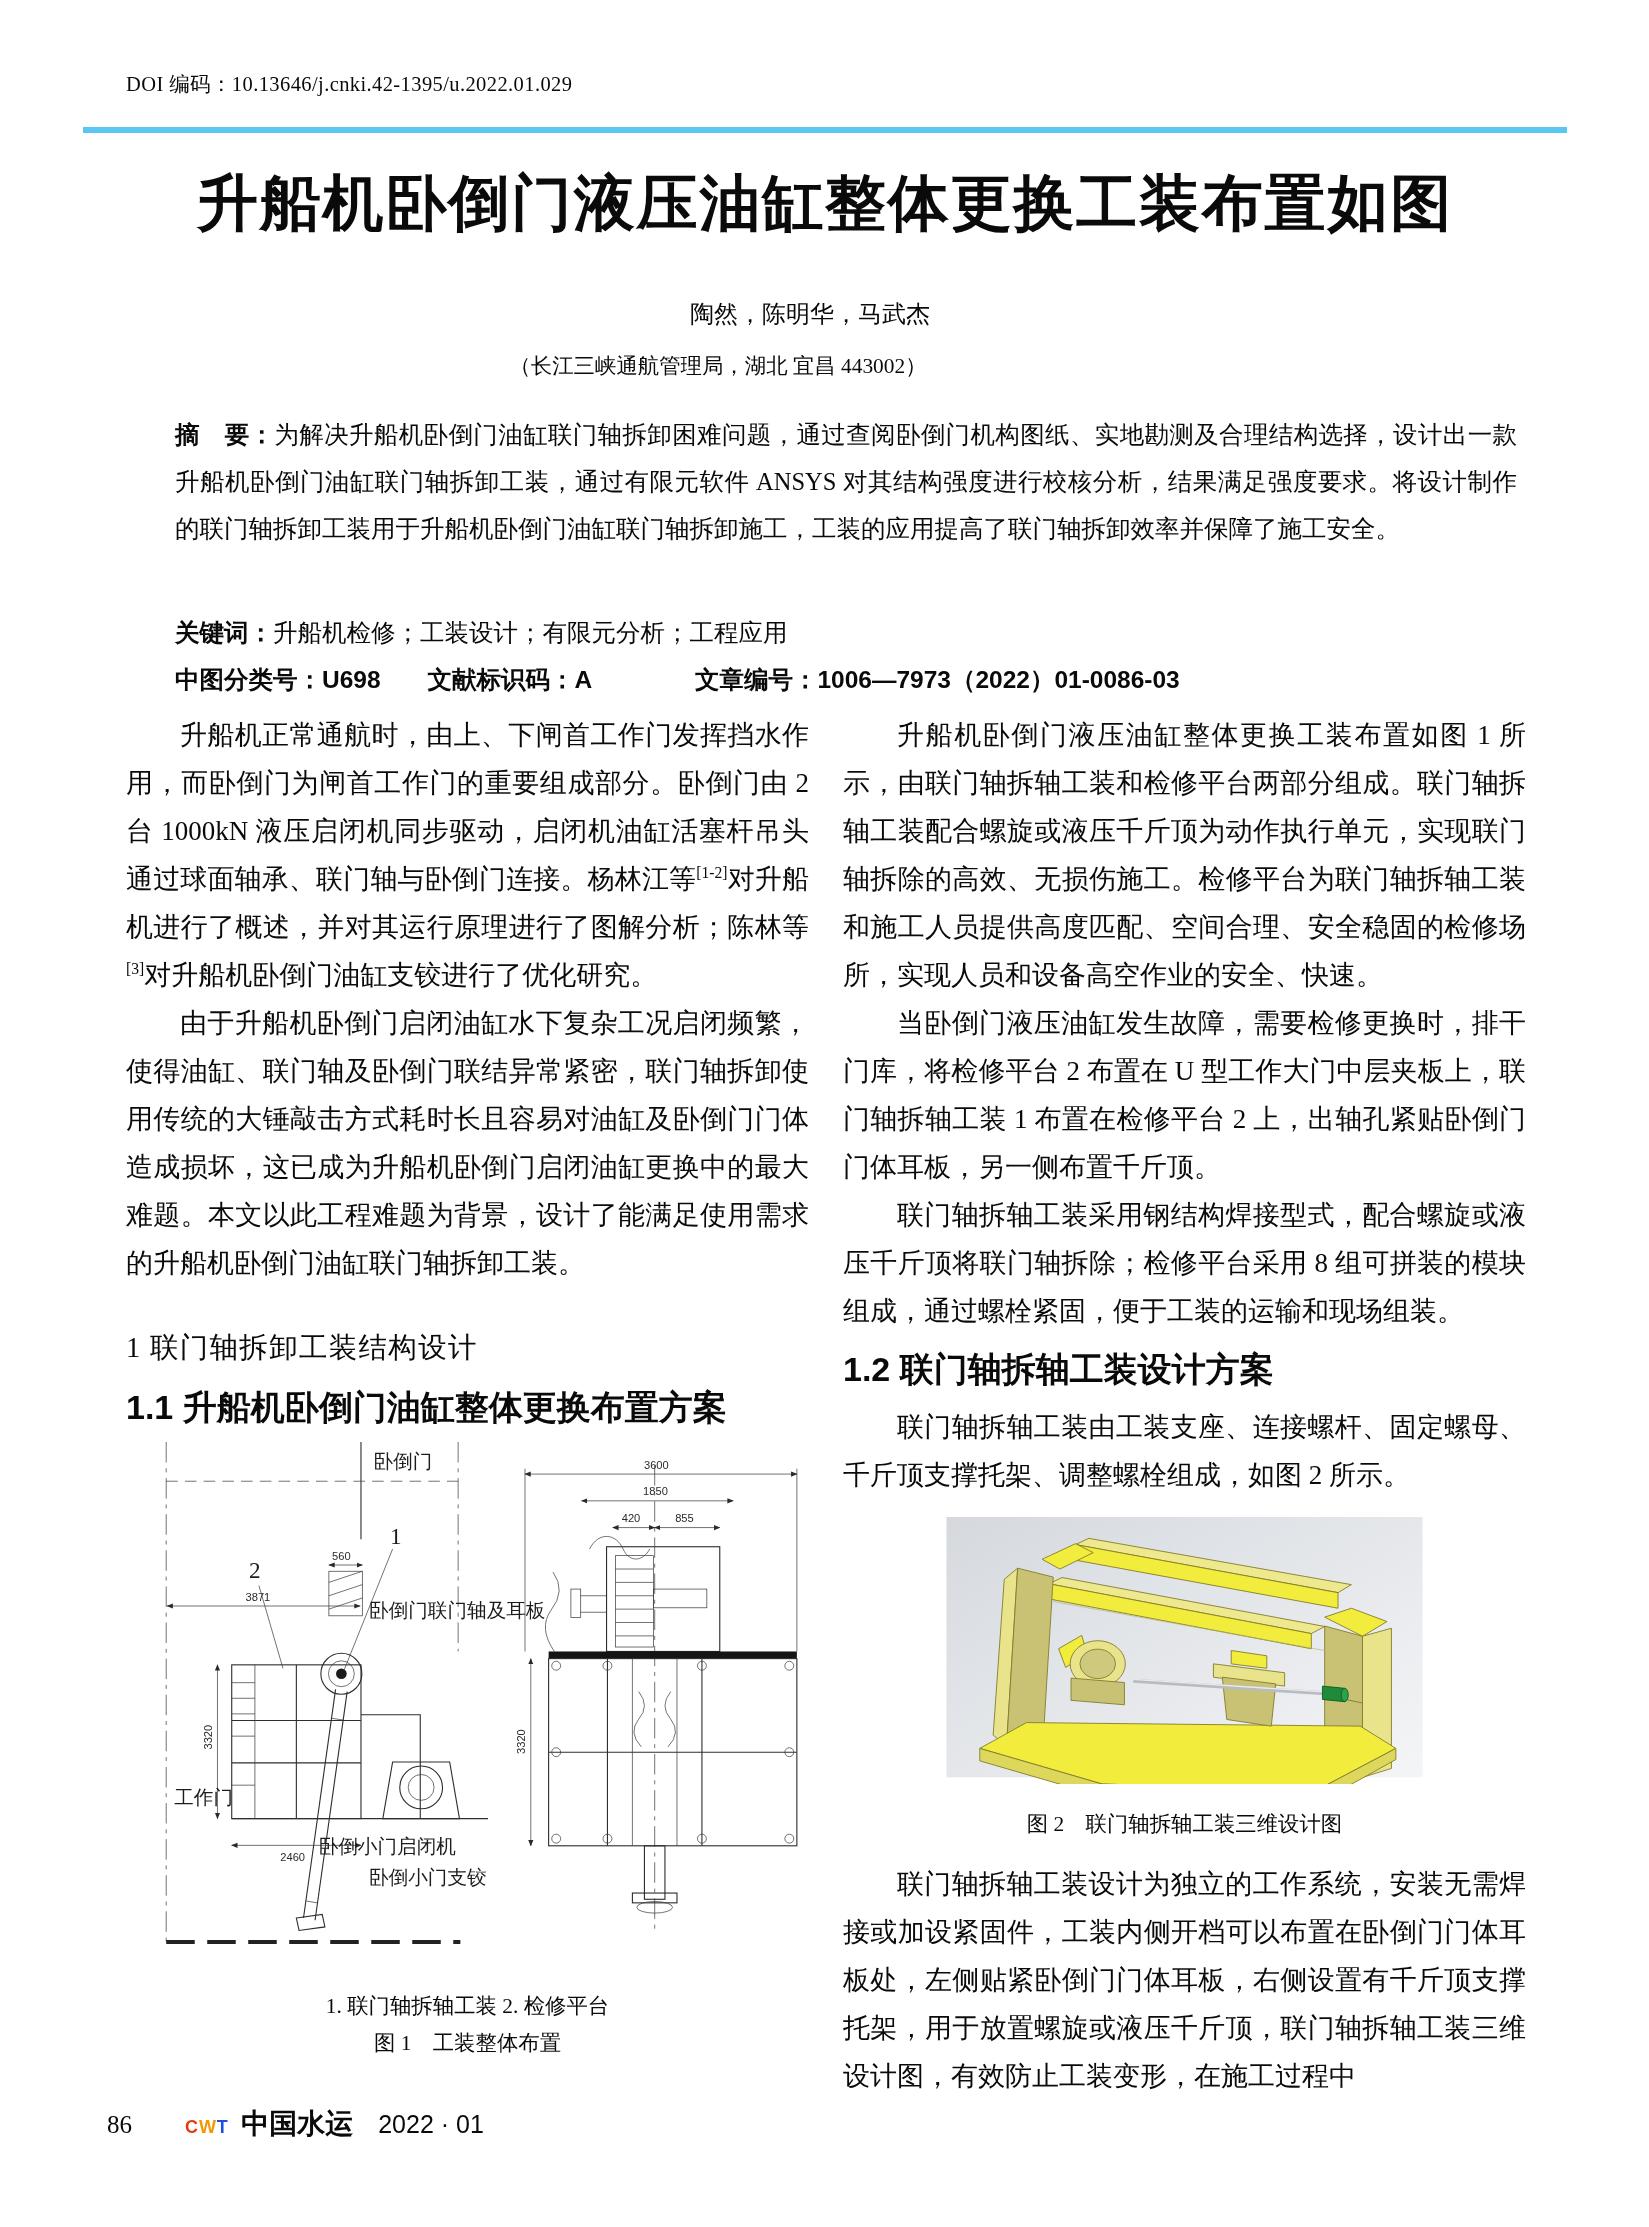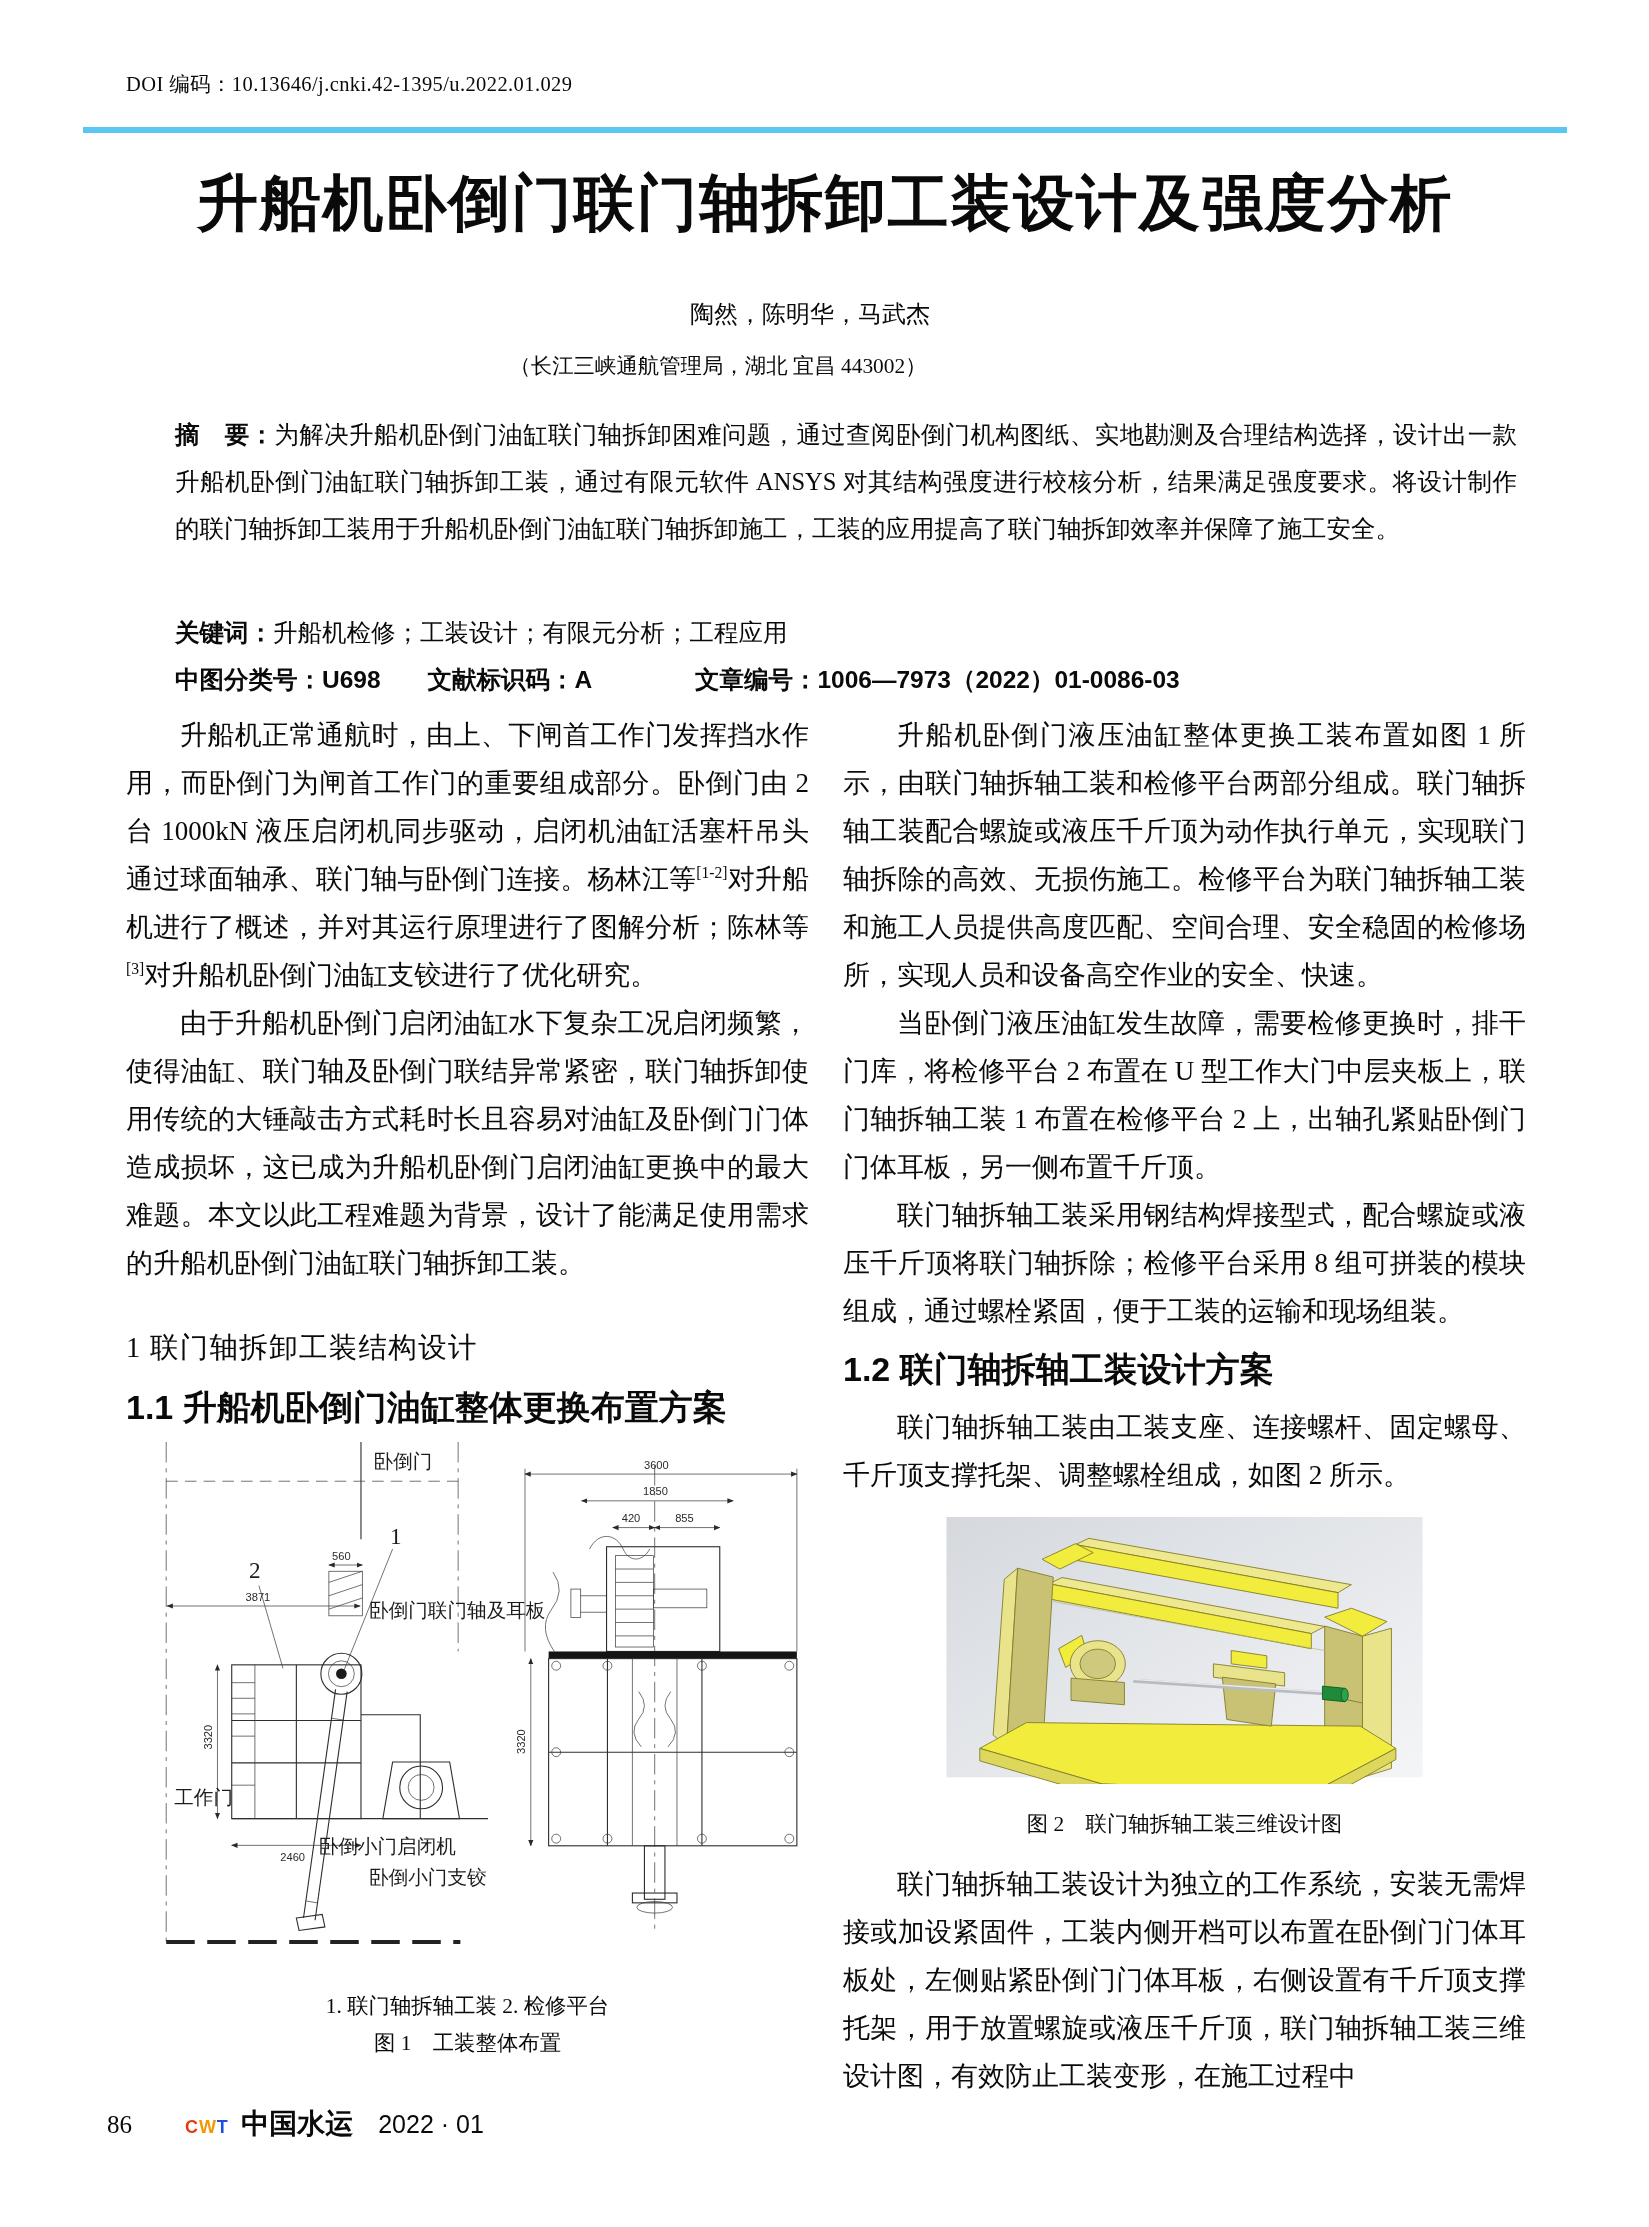--- a/index.html
+++ b/index.html
@@ -64,21 +64,21 @@
   .dimtext { fill:#2a2a2a; font-size:25px; font-family:"Liberation Sans",sans-serif; }
 </style>
 </head>
 <body>
 
 <div class="page">
 
   <div class="doi">DOI 编码：10.13646/j.cnki.42-1395/u.2022.01.029</div>
   <div class="rule" style="background: rgb(89, 199, 242);"></div>
 
-  <div class="title">升船机卧倒门联门轴拆卸工装设计及强度分析</div>
+  <div class="title">升船机卧倒门液压油缸整体更换工装布置如图</div>
   <div class="authors">陶然，陈明华，马武杰</div>
   <div class="affil">（长江三峡通航管理局，湖北 宜昌 443002）</div>
 
   <div class="abstract">
     <span class="lbl-b">摘　要：</span><span>为解决升船机卧倒门油缸联门轴拆卸困难问题，通过查阅卧倒门机构图纸、实地勘测及合理结构选择，设计出一款升船机卧倒门油缸联门轴拆卸工装，通过有限元软件 ANSYS 对其结构强度进行校核分析，结果满足强度要求。将设计制作的联门轴拆卸工装用于升船机卧倒门油缸联门轴拆卸施工，工装的应用提高了联门轴拆卸效率并保障了施工安全。</span>
   </div>
 
   <div class="kw">
     <span class="lbl-b">关键词：</span><span>升船机检修；工装设计；有限元分析；工程应用</span>
   </div>

